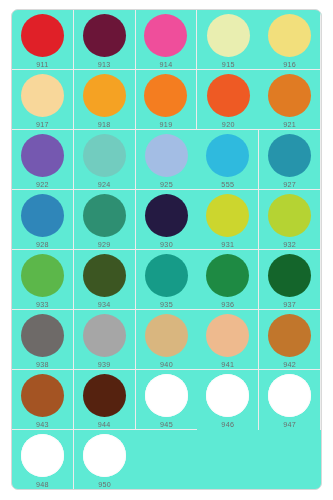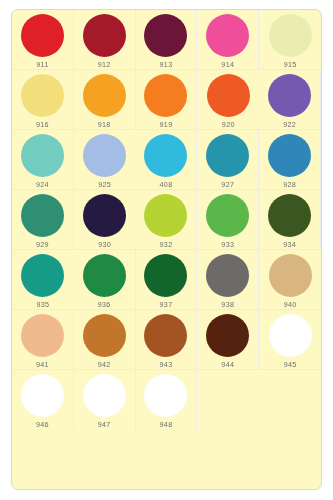--- a/index.html
+++ b/index.html
@@ -15,21 +15,21 @@
     font-family: "Liberation Sans", "DejaVu Sans", sans-serif;
   }
 
   #swatch-card {
     position: absolute;
     left: 11px;
     top: 9px;
     width: 311px;
     height: 481px;
     box-sizing: border-box;
-    background: #fef9c3;
+    background: #5eead4;
     border: 1px solid #d8d8d8;
     border-radius: 7px;
     overflow: hidden;
   }
 
   #swatch-grid {
     display: grid;
     grid-template-columns: repeat(5, 1fr);
     grid-template-rows: repeat(8, 1fr);
     width: 100%;
@@ -75,84 +75,92 @@
 </head>
 <body>
 
 <div id="swatch-card">
   <div id="swatch-grid">
       <div class="swatch-cell">
         <div class="swatch-dot" title="#e02028" style="background: rgb(224, 32, 40);"></div>
         <div class="swatch-label">911</div>
       </div>
       <div class="swatch-cell">
-        <div class="swatch-dot" title="#a5192a" style="background: rgb(165, 25, 42);"></div>
-        <div class="swatch-label">912</div>
-      </div>
-      <div class="swatch-cell">
         <div class="swatch-dot" title="#6b1538" style="background: rgb(107, 21, 56);"></div>
         <div class="swatch-label">913</div>
       </div>
       <div class="swatch-cell">
         <div class="swatch-dot" title="#ef4e9b" style="background: rgb(239, 78, 155);"></div>
         <div class="swatch-label">914</div>
       </div>
       <div class="swatch-cell col-last">
         <div class="swatch-dot" title="#e9eeb0" style="background: rgb(233, 238, 176);"></div>
         <div class="swatch-label">915</div>
       </div>
       <div class="swatch-cell">
         <div class="swatch-dot" title="#f2df7c" style="background: rgb(242, 223, 124);"></div>
         <div class="swatch-label">916</div>
       </div>
       <div class="swatch-cell">
+        <div class="swatch-dot" title="#f8d79a" style="background: rgb(248, 215, 154);"></div>
+        <div class="swatch-label">917</div>
+      </div>
+      <div class="swatch-cell">
         <div class="swatch-dot" title="#f5a223" style="background: rgb(245, 162, 35);"></div>
         <div class="swatch-label">918</div>
       </div>
       <div class="swatch-cell">
         <div class="swatch-dot" title="#f47d20" style="background: rgb(244, 125, 32);"></div>
         <div class="swatch-label">919</div>
       </div>
       <div class="swatch-cell col-last">
         <div class="swatch-dot" title="#ee5a24" style="background: rgb(238, 90, 36);"></div>
         <div class="swatch-label">920</div>
       </div>
       <div class="swatch-cell">
+        <div class="swatch-dot" title="#e07b23" style="background: rgb(224, 123, 35);"></div>
+        <div class="swatch-label">921</div>
+      </div>
+      <div class="swatch-cell">
         <div class="swatch-dot" title="#7558b0" style="background: rgb(117, 88, 176);"></div>
         <div class="swatch-label">922</div>
       </div>
       <div class="swatch-cell">
         <div class="swatch-dot" title="#72ccbf" style="background: rgb(114, 204, 191);"></div>
         <div class="swatch-label">924</div>
       </div>
       <div class="swatch-cell col-last">
         <div class="swatch-dot" title="#a3bde4" style="background: rgb(163, 189, 228);"></div>
         <div class="swatch-label">925</div>
       </div>
       <div class="swatch-cell">
         <div class="swatch-dot" title="#2fbade" style="background: rgb(47, 186, 222);"></div>
-        <div class="swatch-label">408</div>
+        <div class="swatch-label">555</div>
       </div>
       <div class="swatch-cell">
         <div class="swatch-dot" title="#2694ab" style="background: rgb(38, 148, 171);"></div>
         <div class="swatch-label">927</div>
       </div>
       <div class="swatch-cell">
         <div class="swatch-dot" title="#2f86b9" style="background: rgb(47, 134, 185);"></div>
         <div class="swatch-label">928</div>
       </div>
       <div class="swatch-cell">
         <div class="swatch-dot" title="#2e8f72" style="background: rgb(46, 143, 114);"></div>
         <div class="swatch-label">929</div>
       </div>
       <div class="swatch-cell col-last">
         <div class="swatch-dot" title="#241a42" style="background: rgb(36, 26, 66);"></div>
         <div class="swatch-label">930</div>
       </div>
       <div class="swatch-cell">
+        <div class="swatch-dot" title="#ccd62e" style="background: rgb(204, 214, 46);"></div>
+        <div class="swatch-label">931</div>
+      </div>
+      <div class="swatch-cell">
         <div class="swatch-dot" title="#b5d333" style="background: rgb(181, 211, 51);"></div>
         <div class="swatch-label">932</div>
       </div>
       <div class="swatch-cell">
         <div class="swatch-dot" title="#5cb74a" style="background: rgb(92, 183, 74);"></div>
         <div class="swatch-label">933</div>
       </div>
       <div class="swatch-cell">
         <div class="swatch-dot" title="#3c5622" style="background: rgb(60, 86, 34);"></div>
         <div class="swatch-label">934</div>
@@ -166,20 +174,24 @@
         <div class="swatch-label">936</div>
       </div>
       <div class="swatch-cell">
         <div class="swatch-dot" title="#14652b" style="background: rgb(20, 101, 43);"></div>
         <div class="swatch-label">937</div>
       </div>
       <div class="swatch-cell">
         <div class="swatch-dot" title="#6e6a68" style="background: rgb(110, 106, 104);"></div>
         <div class="swatch-label">938</div>
       </div>
+      <div class="swatch-cell">
+        <div class="swatch-dot" title="#a6a6a6" style="background: rgb(166, 166, 166);"></div>
+        <div class="swatch-label">939</div>
+      </div>
       <div class="swatch-cell col-last">
         <div class="swatch-dot" title="#d9b67f" style="background: rgb(217, 182, 127);"></div>
         <div class="swatch-label">940</div>
       </div>
       <div class="swatch-cell">
         <div class="swatch-dot" title="#eeba8e" style="background: rgb(238, 186, 142);"></div>
         <div class="swatch-label">941</div>
       </div>
       <div class="swatch-cell">
         <div class="swatch-dot" title="#c1762c" style="background: rgb(193, 118, 44);"></div>
@@ -202,14 +214,18 @@
         <div class="swatch-label">946</div>
       </div>
       <div class="swatch-cell row-last">
         <div class="swatch-dot is-empty" title="#ffffff" style="background: rgb(255, 255, 255);"></div>
         <div class="swatch-label">947</div>
       </div>
       <div class="swatch-cell row-last">
         <div class="swatch-dot is-empty" title="#ffffff" style="background: rgb(255, 255, 255);"></div>
         <div class="swatch-label">948</div>
       </div>
+      <div class="swatch-cell col-last row-last">
+        <div class="swatch-dot is-empty" title="#ffffff" style="background: rgb(255, 255, 255);"></div>
+        <div class="swatch-label">950</div>
+      </div>
     </div>
 </div>
 
 </body></html>

